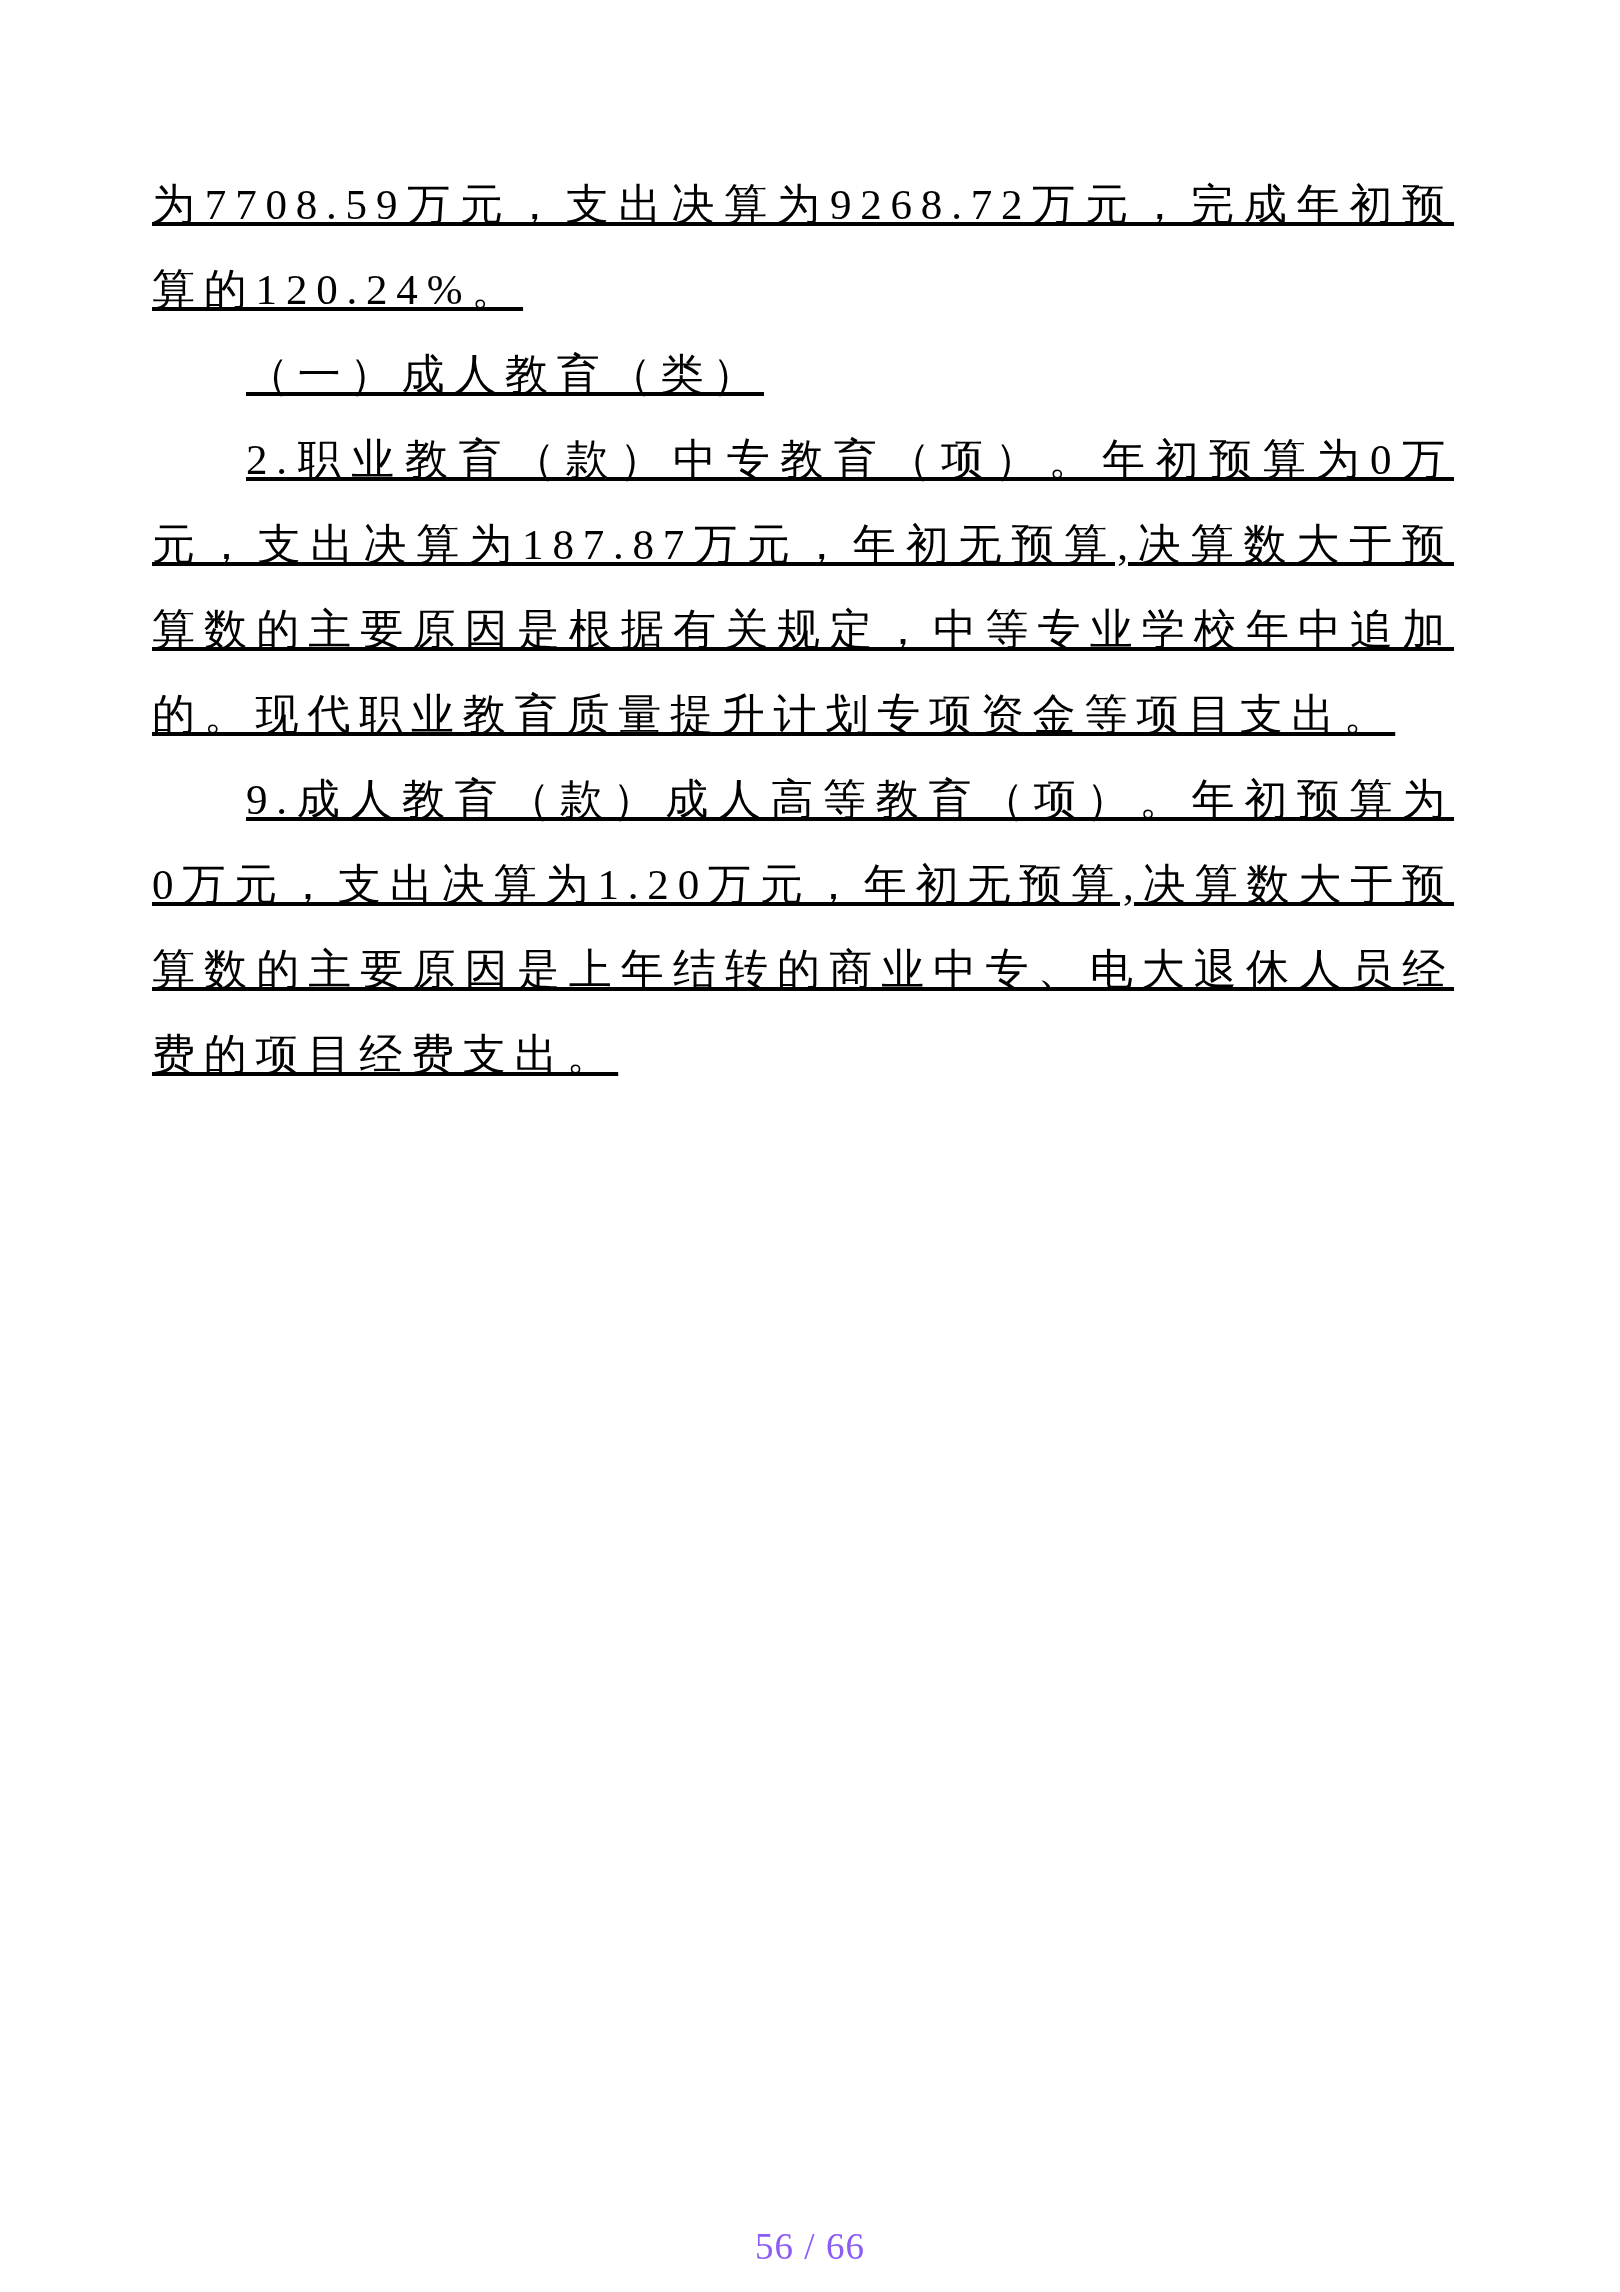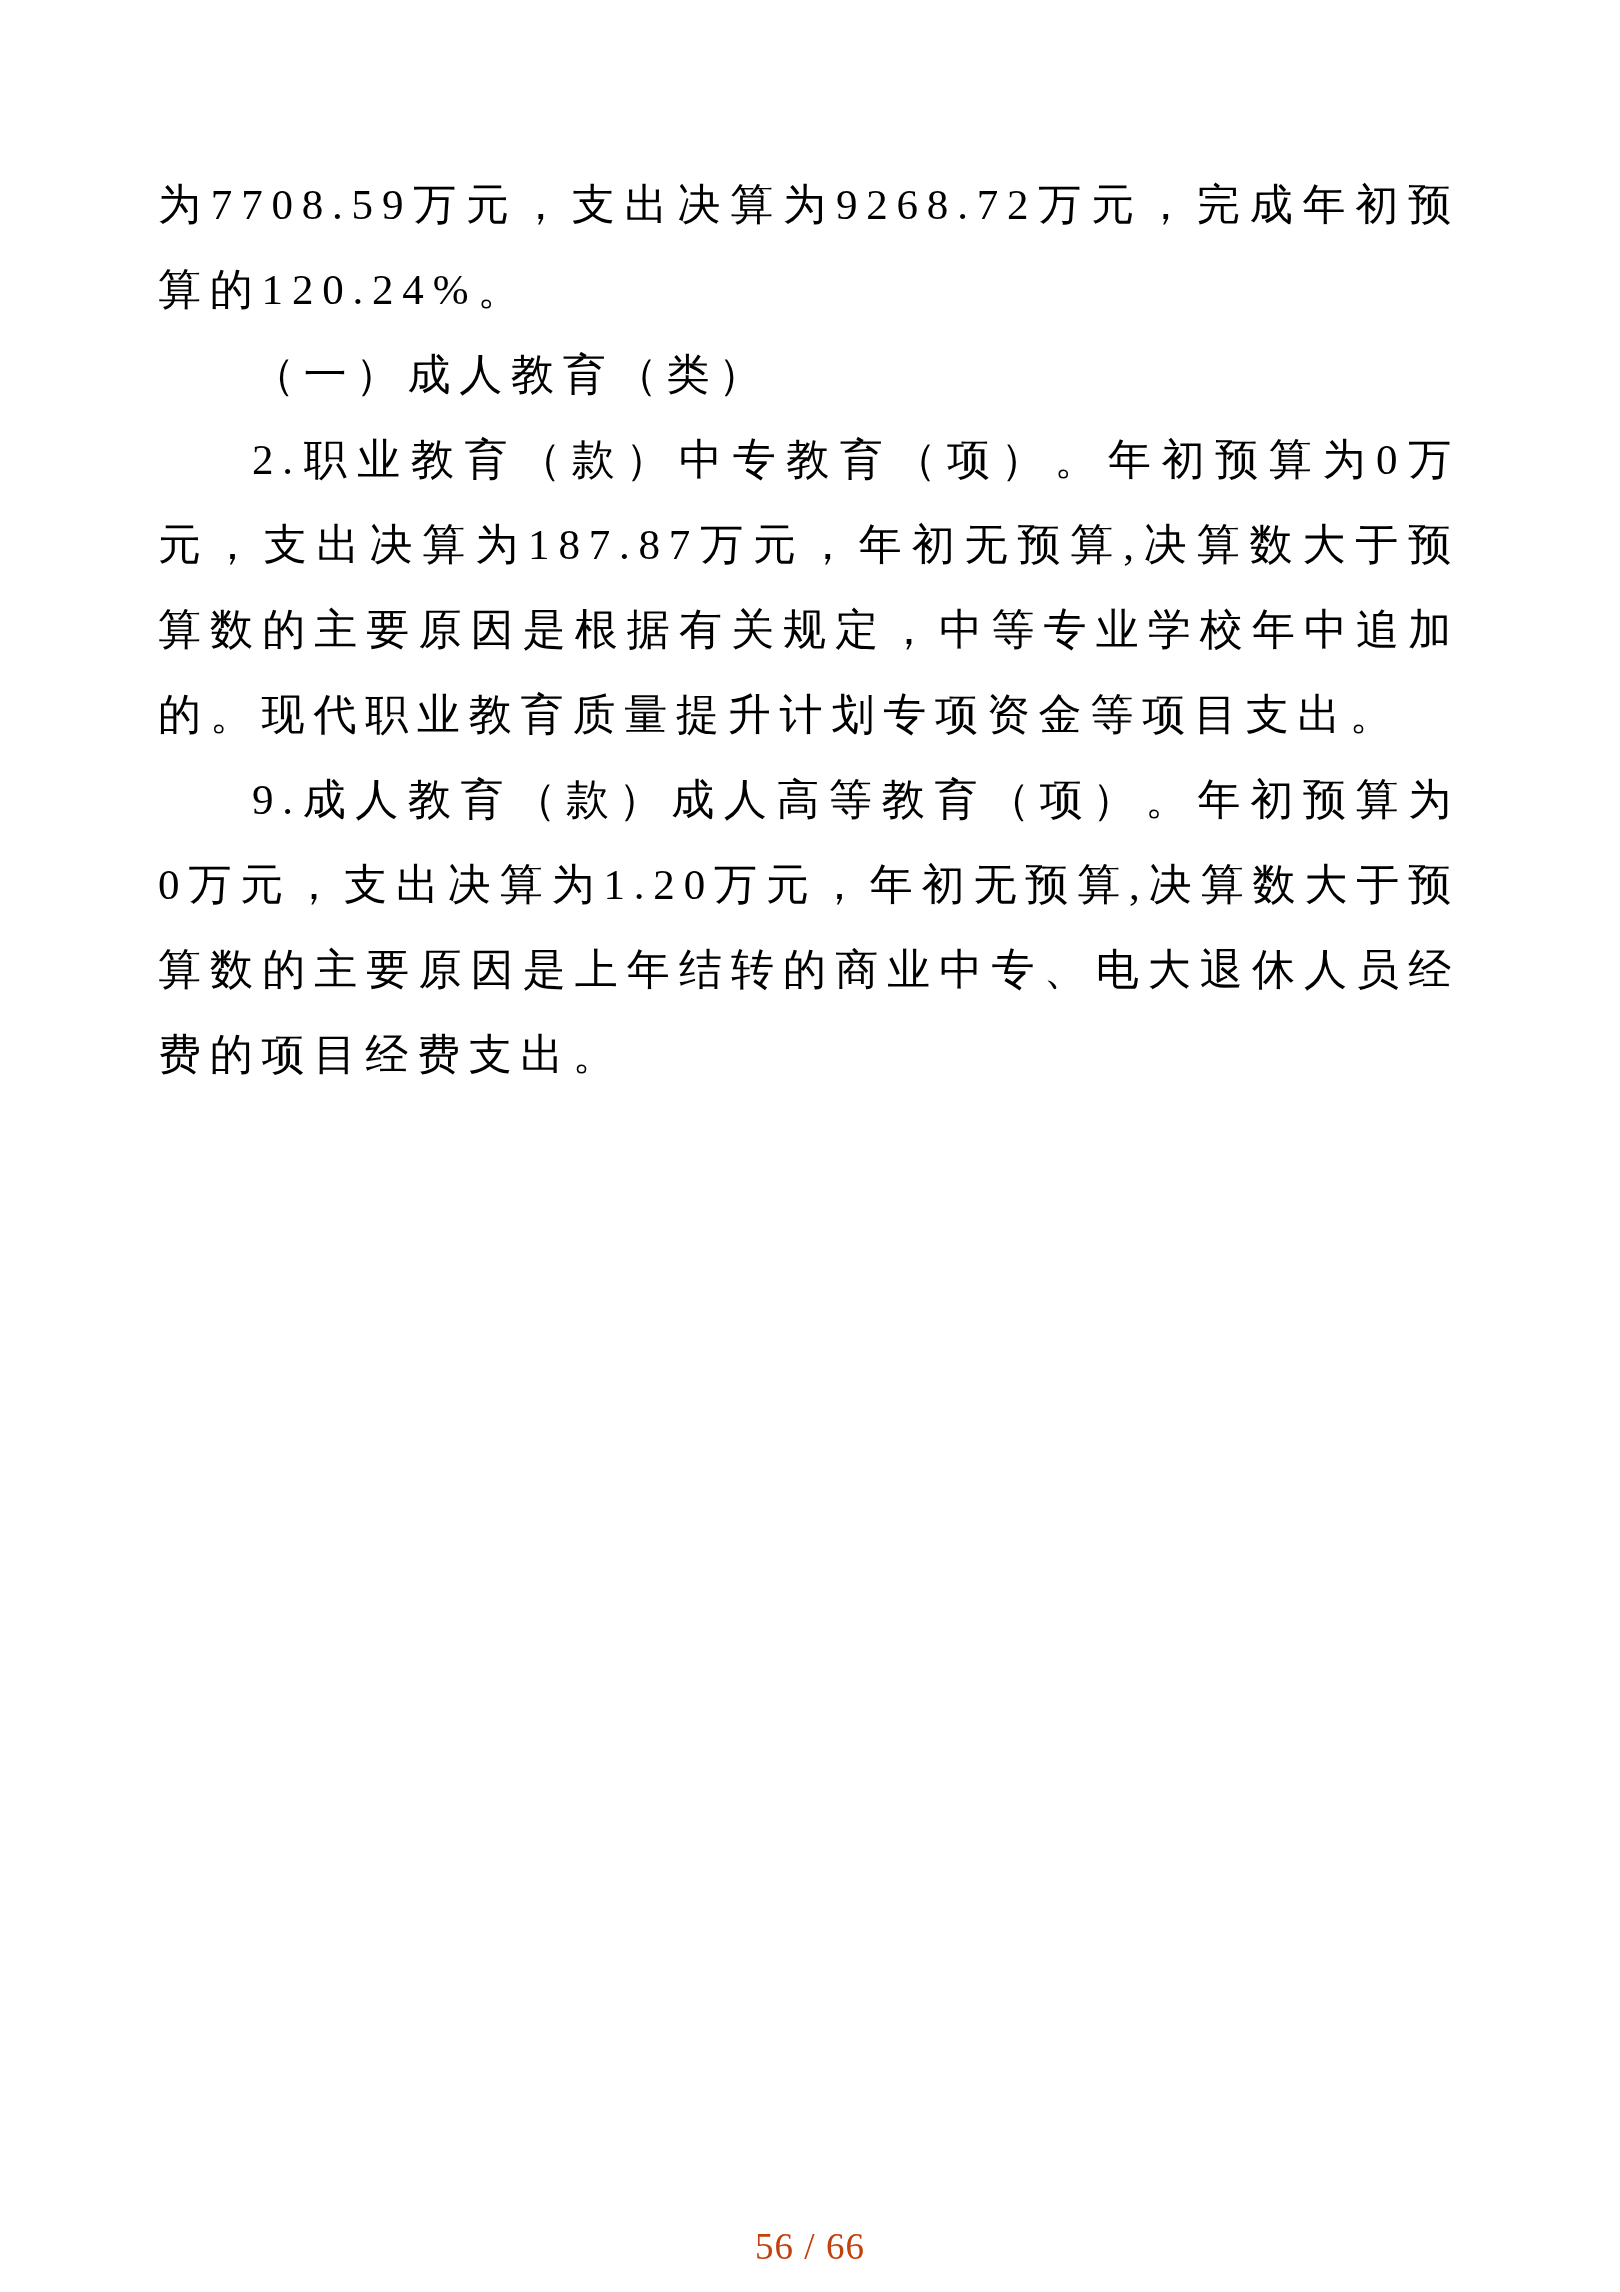--- a/index.html
+++ b/index.html
@@ -11,23 +11,24 @@
     position: relative;
     width: 1620px;
     height: 2293px;
     background: #ffffff;
     overflow: hidden;
     font-family: "Liberation Serif", serif;
     color: #000000;
   }
   .content {
     position: absolute;
-    left: 158px;
+    left: 152px;
     top: 162px;
     width: 1302px;
+    text-decoration: underline;
   }
   .para {
     margin: 0;
     font-size: 43px;
     line-height: 85px;
     letter-spacing: 8.8px;
     text-align: justify;
     text-justify: inter-ideograph;
     word-break: break-all;
   }
@@ -38,21 +39,21 @@
     position: absolute;
     left: 0;
     bottom: 25.5px;
     width: 100%;
     text-align: center;
   }
   .footer span {
     font-size: 37px;
     letter-spacing: 1px;
     font-family: "Liberation Serif", serif;
-    color: #c2410c;
+    color: #8b5cf6;
   }
 </style>
 </head>
 <body>
 
 <div class="page">
   <div class="content">
     <p class="para">为7708.59万元，支出决算为9268.72万元，完成年初预算的120.24%。</p>
     <p class="para indent">（一）成人教育（类）</p>
     <p class="para indent">2.职业教育（款）中专教育（项）。年初预算为0万元，支出决算为187.87万元，年初无预算,决算数大于预算数的主要原因是根据有关规定，中等专业学校年中追加的。现代职业教育质量提升计划专项资金等项目支出。</p>

